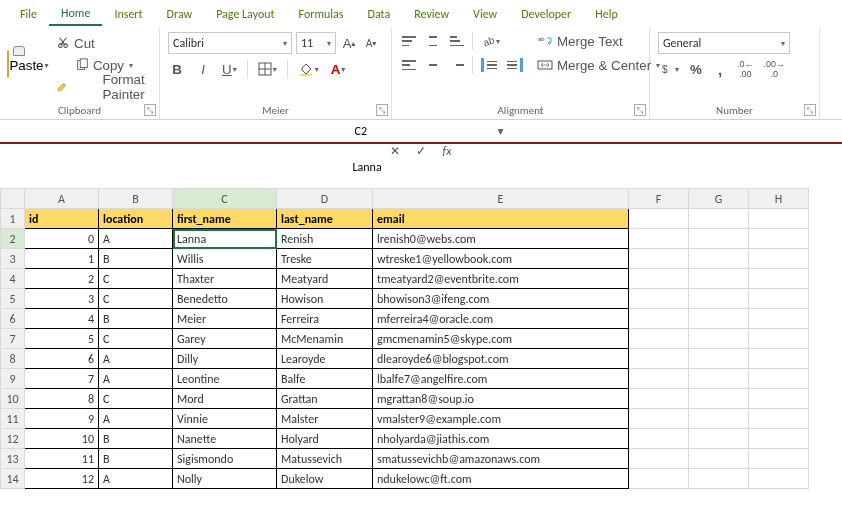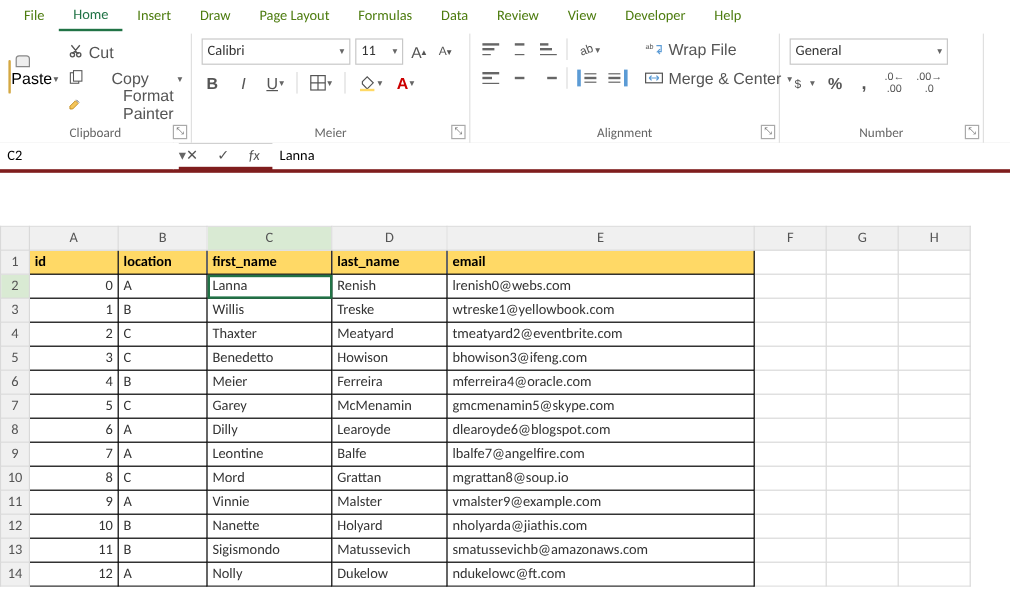--- a/index.html
+++ b/index.html
@@ -18,21 +18,21 @@
   .dd-arrow { font-size: 8px; color: #666; margin-left: 1px; }
   .paste-big { display: flex; flex-direction: row; align-items: center; justify-content: center; width: 40px; height: 66px; border: none; background: none; cursor: pointer; }
   .paste-big .clip { width: 22px; height: 28px; background: linear-gradient(#f9e2a8,#f4c55a); border: 1px solid #d4a842; border-radius: 2px; position: relative; margin-bottom: 2px; }
   .paste-big .clip::before { content:""; position:absolute; top:-5px; left:5px; width:10px; height:8px; border:1px solid #888; border-radius:3px 3px 0 0; background:#eee; }
   .sel { border: 1px solid #c8c8c8; background: #fff; height: 22px; display: flex; align-items: center; padding: 0 4px; cursor: pointer; justify-content: space-between; }
   .font-name { width: 124px; }
   .font-size { width: 40px; }
   .number-fmt { width: 132px; }
   .underline-sample { text-decoration: underline; }
   svg { display: block; }
-  .formula-bar { display: flex; align-items: center; height: 24px; border-bottom: 5px solid #7f1d1d; }
+  .formula-bar { display: flex; align-items: center; height: 24px; border-bottom: 2px solid #7f1d1d; flex-direction: column; }
   .namebox { width: 145px; border-right: 1px solid #d0d0d0; display: flex; align-items: center; }
   .namebox input { flex:1; border: none; height: 22px; padding: 0 6px; font-size: 12px; font-family: inherit; }
   .namebox .dd { width: 16px; text-align: center; color: #666; cursor: pointer; }
   .fb-controls { display:flex; padding: 0 6px; gap: 8px; color: #bbb; }
   .fb-controls .fx { font-style: italic; color: #555; }
   .fb-input { flex:1; border: none; height: 22px; padding: 0 6px; font-size: 12px; font-family: inherit; }
   .sheet-area { position: relative; margin-top: 44px; overflow: hidden; }
   .grid { border-collapse: collapse; table-layout: fixed; }
   .grid th, .grid td { border: 1px solid #d9d9d9; height: 20px; font-size: 12px; font-family: Calibri, sans-serif; text-align: left; padding: 0 4px; white-space: nowrap; overflow: hidden; }
   .grid thead th { background: #f0f0f0; color: #555; font-weight: normal; text-align: center; }
@@ -76,21 +76,21 @@
         <span>Paste</span>
         <span class="dd-arrow">▾</span>
       </button>
       <div class="vcol" style="gap:4px;padding-top:2px">
         <button class="icon-btn" style="justify-content:flex-start;gap:4px;width:100px">
           <svg width="14" height="14" viewBox="0 0 16 16">
               <path d="M4 2l5 6M12 2L7 8M5 13a2 2 0 100-4 2 2 0 000 4zm6 0a2 2 0 100-4 2 2 0 000 4zM7 8l-2 2m2-2l4 2" stroke="#555" fill="none" stroke-width="1.3"></path>
             </svg>
           <span>Cut</span>
         </button>
-        <button class="icon-btn" style="justify-content:space-between;gap:4px;width:100px">
+        <button class="icon-btn" style="justify-content:center;gap:4px;width:100px">
           <svg width="14" height="14" viewBox="0 0 16 16">
               <rect x="3" y="3" width="8" height="10" fill="none" stroke="#555"></rect>
               <rect x="6" y="1" width="8" height="10" fill="#fff" stroke="#555"></rect>
             </svg>
           <span>Copy</span>
           <span class="dd-arrow">▾</span>
         </button>
         <button class="icon-btn" style="justify-content:center;gap:17px;width:110px">
           <svg width="14" height="14" viewBox="0 0 16 16">
               <path d="M3 10l6-6 3 3-6 6H3v-3z" fill="#f4c55a" stroke="#c08a20"></path>
@@ -232,21 +232,21 @@
               </span>
             </button>
         </div>
       </div>
       <div class="vcol" style="gap:6px">
         <button class="icon-btn" style="justify-content:flex-start;gap:4px;width:130px;border:none">
           <svg width="16" height="14" viewBox="0 0 16 14">
               <text x="1" y="7" font-size="6" fill="#555">ab</text>
               <path d="M10 4h4v5h-3l2-2m-2 2l2 2" stroke="#5b9bd5" fill="none"></path>
             </svg>
-          <span>Wrap File</span>
+          <span>Merge Text</span>
         </button>
         <button class="icon-btn" style="justify-content:flex-start;gap:4px;width:130px">
           <svg width="16" height="14" viewBox="0 0 16 14">
               <rect x="1" y="3" width="14" height="8" fill="none" stroke="#555"></rect>
               <path d="M4 7h8M4 7l2-2m-2 2l2 2M12 7l-2-2m2 2l-2 2" stroke="#5b9bd5" fill="none"></path>
             </svg>
           <span>Merge &amp; Center</span>
           <span class="dd-arrow">▾</span>
         </button>
       </div>

